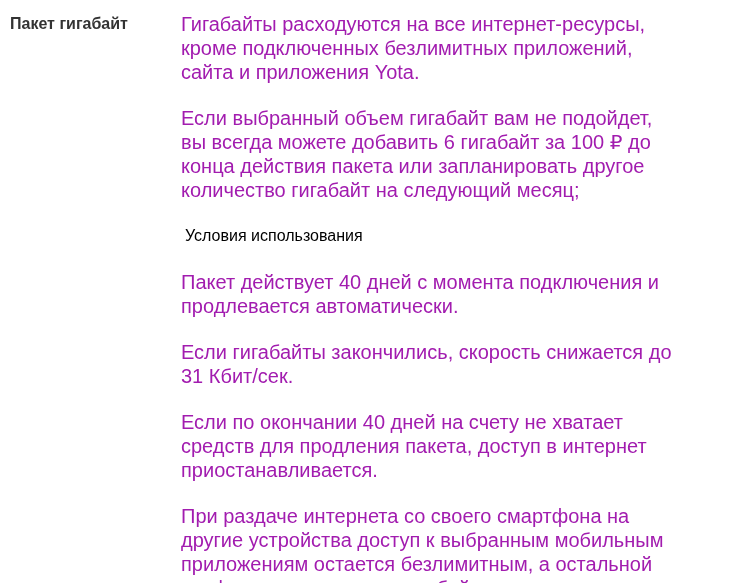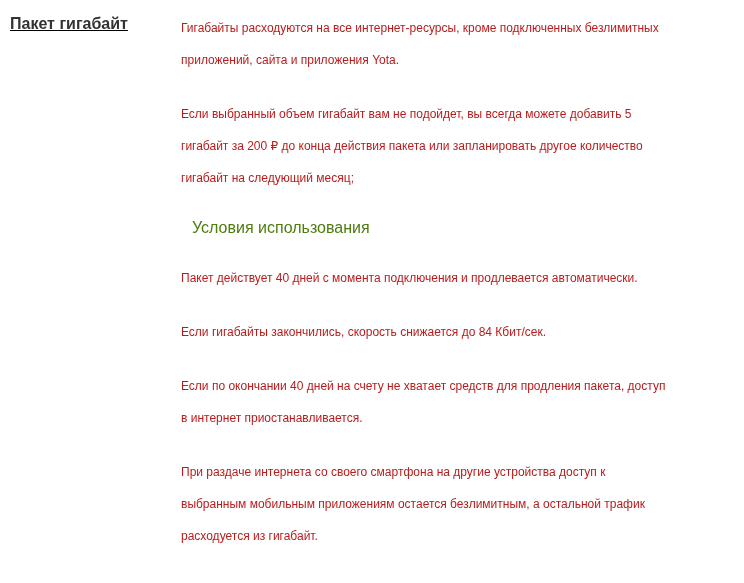--- a/index.html
+++ b/index.html
@@ -16,58 +16,57 @@
   }
   .section {
     display: flex;
     align-items: flex-start;
     padding: 12px 10px 0 10px;
     box-sizing: border-box;
   }
   .col-left {
     width: 171px;
     flex: 0 0 171px;
-    text-decoration: underline;
   }
   .col-right {
     flex: 1 1 auto;
     max-width: 492px;
   }
   .section-title {
     margin: 0;
     font-size: 16px;
     line-height: 24px;
     font-weight: bold;
     color: #333333;
   }
   .para {
     margin: 0 0 22px 0;
-    font-size: 12px;
-    line-height: 32px;
-    color: #b91c1c;
+    font-size: 20px;
+    line-height: 24px;
+    color: #a21caf;
   }
   .para:last-child {
     margin-bottom: 0;
   }
   .subheading {
-    margin: 0 0 22px 11px;
+    margin: 0 0 22px 4px;
     font-size: 16px;
     line-height: 24px;
-    color: #4d7c0f;
+    color: #000000;
   }
 </style>
 </head>
 <body>
 
 <div class="section">
   <div class="col-left">
     <h3 class="section-title">Пакет гигабайт</h3>
   </div>
   <div class="col-right">
     <p class="para">Гигабайты расходуются на все интернет-ресурсы, кроме подключенных безлимитных приложений, сайта и приложения Yota.</p>
-    <p class="para">Если выбранный объем гигабайт вам не подойдет, вы всегда можете добавить 5 гигабайт за 200 ₽ до конца действия пакета или запланировать другое количество гигабайт на следующий месяц;</p>
+    <p class="para">Если выбранный объем гигабайт вам не подойдет, вы всегда можете добавить 6 гигабайт за 100 ₽ до конца действия пакета или запланировать другое количество гигабайт на следующий месяц;</p>
     <p class="subheading">Условия использования</p>
     <p class="para">Пакет действует 40 дней с момента подключения и продлевается автоматически.</p>
-    <p class="para">Если гигабайты закончились, скорость снижается до 84 Кбит/сек.</p>
+    <p class="para">Если гигабайты закончились, скорость снижается до 31 Кбит/сек.</p>
     <p class="para">Если по окончании 40 дней на счету не хватает средств для продления пакета, доступ в интернет приостанавливается.</p>
     <p class="para">При раздаче интернета со своего смартфона на другие устройства доступ к выбранным мобильным приложениям остается безлимитным, а остальной трафик расходуется из гигабайт.</p>
   </div>
 </div>
 
 </body></html>

